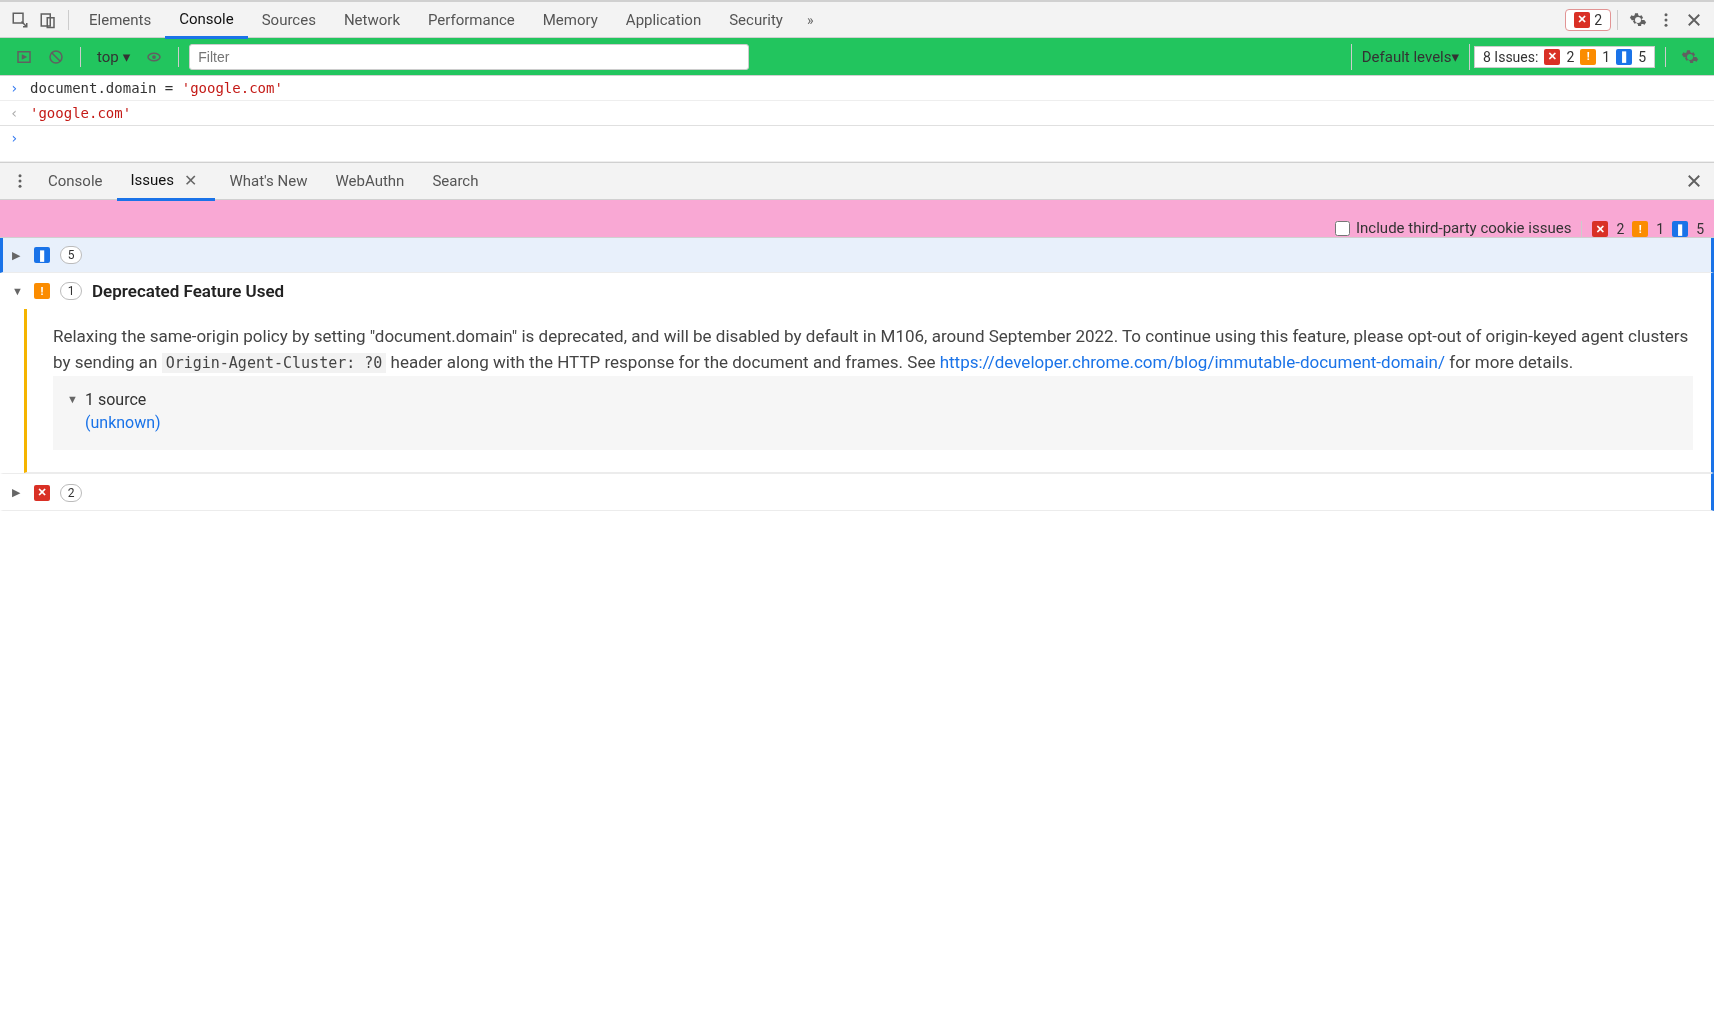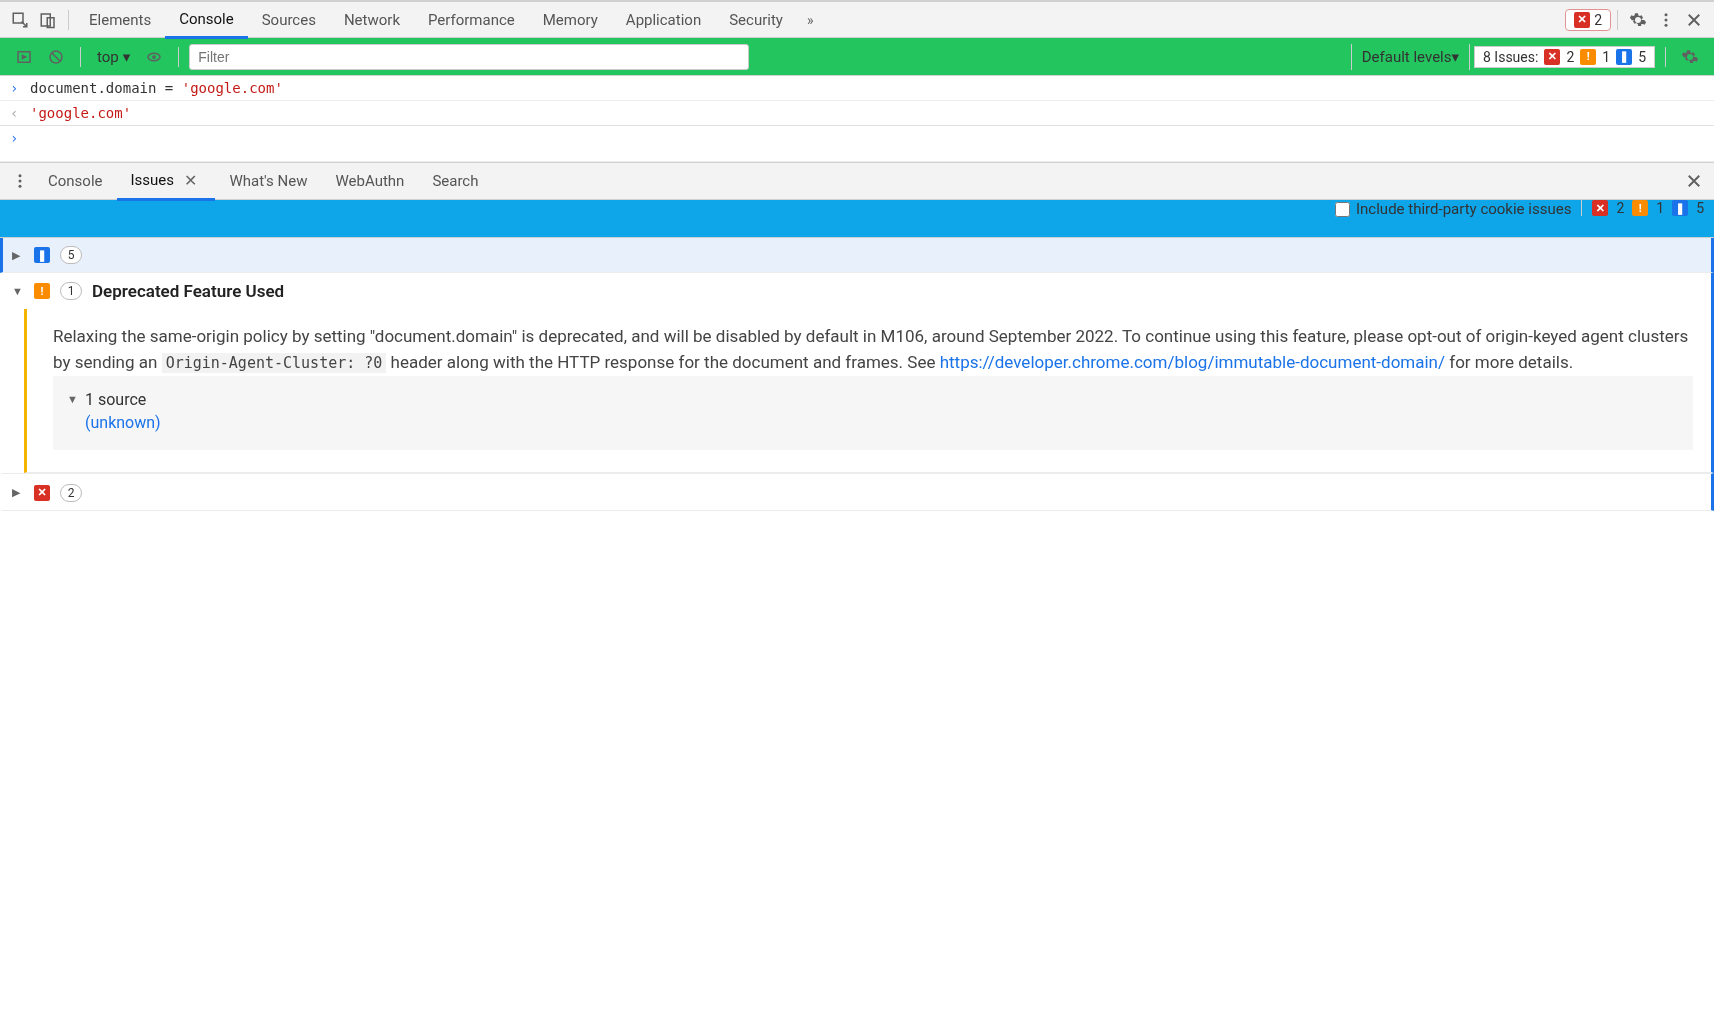--- a/index.html
+++ b/index.html
@@ -153,24 +153,24 @@
   display: flex;
   align-items: center;
   color: #555;
   font-size: 15px;
   cursor: pointer;
   gap: 6px;
 }
 .drawer-tab.active { color: #111; border-bottom: 3px solid #1a73e8; margin-bottom: -1px; }
 .issues-toolbar {
   display: flex;
-  align-items: flex-start;
+  align-items: flex-end;
   justify-content: flex-end;
   height: 38px;
-  background: #0ea5e9;
+  background: #f9a8d4;
   border-bottom: 1px solid #d0d0d0;
   padding: 0 10px;
   gap: 10px;
 }
 .chk-label {
   display: flex;
   align-items: center;
   gap: 6px;
   font-size: 15px;
   color: #333;

